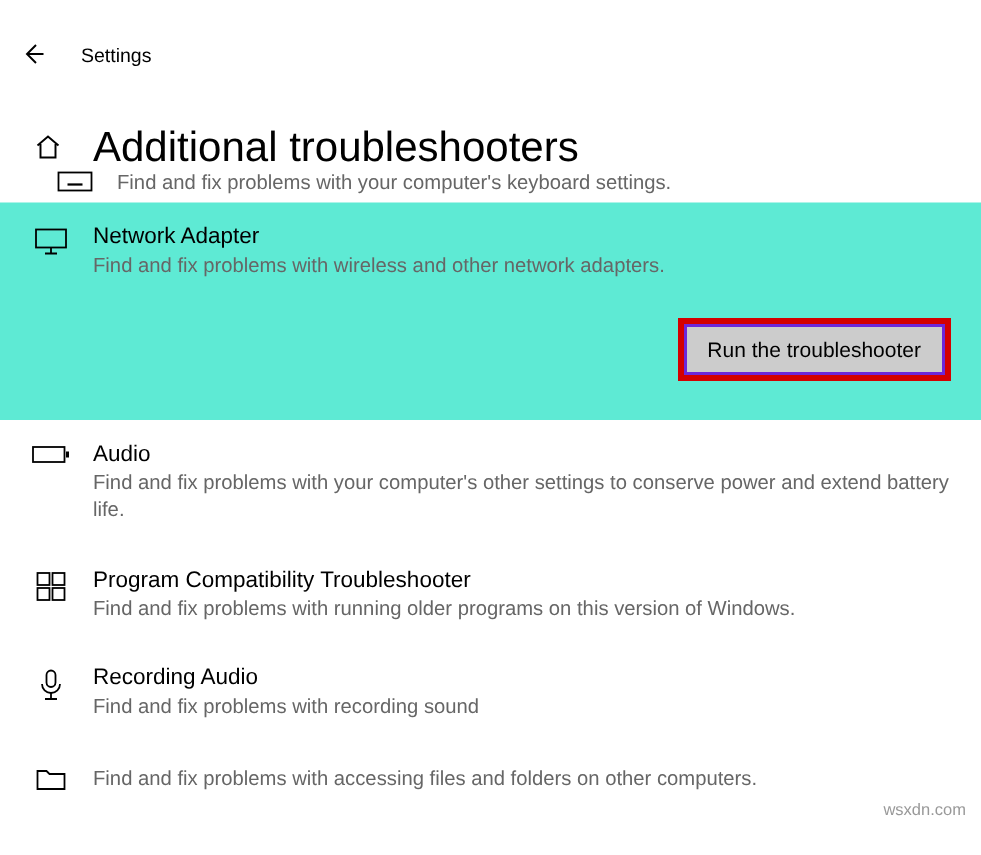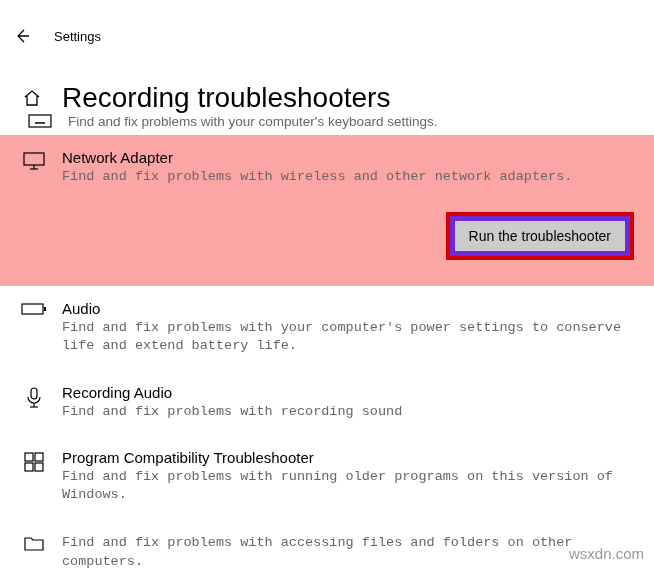--- a/index.html
+++ b/index.html
@@ -47,21 +47,21 @@
   }
   .list {
     padding: 0 0 0 0;
   }
   .item {
     display: flex;
     padding: 14px 20px;
     align-items: flex-start;
   }
   .item.selected {
-    background: #fca5a5;
+    background: #5eead4;
     padding-bottom: 26px;
   }
   .item .icon-col {
     width: 28px;
     display: flex;
     justify-content: center;
     padding-top: 2px;
     flex-shrink: 0;
   }
   .item .text-col {
@@ -71,54 +71,53 @@
   .item .title {
     font-size: 15px;
     font-weight: 400;
     color: #000;
   }
   .item .desc {
     font-size: 13.5px;
     color: #666;
     margin-top: 2px;
     line-height: 1.35;
-    font-family: Liberation Mono, monospace;
   }
   .run-btn-highlight {
     border: 4px solid #d40000;
     display: inline-block;
   }
   .run-btn {
     background: #ccc;
-    border: 5px solid #6d28d9;
+    border: 2px solid #6d28d9;
     padding: 7px 14px;
     font-size: 14px;
     font-family: inherit;
     cursor: pointer;
   }
   .keyboard-partial {
-    padding: 0 20px 6px 26px;
+    padding: 0 20px 6px 36px;
     display: flex;
   }
   .keyboard-partial .icon-col {
     width: 28px;
     display: flex;
     justify-content: center;
     flex-shrink: 0;
   }
   .keyboard-partial .desc {
     margin-left: 14px;
     font-size: 13.5px;
     color: #666;
   }
   .watermark {
     position: absolute;
-    bottom: 8px;
+    bottom: 24px;
     right: 10px;
-    font-size: 15px;
+    font-size: 11px;
     color: #999;
   }
   svg { display: block; }
 </style>
 </head>
 <body>
 
 <div class="top-bar">
   <div class="back-btn">
     <svg width="16" height="16" viewBox="0 0 16 16">
@@ -127,21 +126,21 @@
   </div>
   <div class="app-name">Settings</div>
 </div>
 
 <div class="page-header">
   <div class="home-icon">
     <svg width="20" height="20" viewBox="0 0 20 20">
       <path d="M3 9 L10 3 L17 9 M5 8 V17 H15 V8" stroke="#000" stroke-width="1.3" fill="none"></path>
     </svg>
   </div>
-  <div class="page-title">Recording troubleshooters</div>
+  <div class="page-title">Additional troubleshooters</div>
 </div>
 
 <div class="keyboard-partial">
   <div class="icon-col">
     <svg width="24" height="14" viewBox="0 0 24 14">
       <rect x="1" y="1" width="22" height="12" stroke="#000" stroke-width="1.2" fill="none"></rect>
       <line x1="7" y1="9" x2="17" y2="9" stroke="#000" stroke-width="1.5"></line>
     </svg>
   </div>
   <div class="desc">Find and fix problems with your computer's keyboard settings.</div>
@@ -170,54 +169,54 @@
 
   <div class="item">
     <div class="icon-col">
       <svg width="26" height="14" viewBox="0 0 26 14">
         <rect x="1" y="2" width="21" height="10" stroke="#000" stroke-width="1.2" fill="none"></rect>
         <rect x="23" y="5" width="2" height="4" fill="#000"></rect>
       </svg>
     </div>
     <div class="text-col">
       <div class="title">Audio</div>
-      <div class="desc">Find and fix problems with your computer's power settings to conserve life and extend battery life.</div>
+      <div class="desc">Find and fix problems with your computer's other settings to conserve power and extend battery life.</div>
+    </div>
+  </div>
+
+  <div class="item">
+    <div class="icon-col">
+      <svg width="22" height="22" viewBox="0 0 22 22">
+        <rect x="2" y="2" width="8" height="8" stroke="#000" stroke-width="1.2" fill="none"></rect>
+        <rect x="12" y="2" width="8" height="8" stroke="#000" stroke-width="1.2" fill="none"></rect>
+        <rect x="2" y="12" width="8" height="8" stroke="#000" stroke-width="1.2" fill="none"></rect>
+        <rect x="12" y="12" width="8" height="8" stroke="#000" stroke-width="1.2" fill="none"></rect>
+      </svg>
+    </div>
+    <div class="text-col">
+      <div class="title">Program Compatibility Troubleshooter</div>
+      <div class="desc">Find and fix problems with running older programs on this version of Windows.</div>
     </div>
   </div>
 
   <div class="item">
     <div class="icon-col">
       <svg width="18" height="24" viewBox="0 0 18 24">
         <rect x="6" y="2" width="6" height="11" rx="3" stroke="#000" stroke-width="1.2" fill="none"></rect>
         <path d="M3 11 a6 6 0 0 0 12 0" stroke="#000" stroke-width="1.2" fill="none"></path>
         <line x1="9" y1="17" x2="9" y2="21" stroke="#000" stroke-width="1.2"></line>
         <line x1="5" y1="21" x2="13" y2="21" stroke="#000" stroke-width="1.2"></line>
       </svg>
     </div>
     <div class="text-col">
       <div class="title">Recording Audio</div>
       <div class="desc">Find and fix problems with recording sound</div>
     </div>
   </div>
 
-  <div class="item">
-    <div class="icon-col">
-      <svg width="22" height="22" viewBox="0 0 22 22">
-        <rect x="2" y="2" width="8" height="8" stroke="#000" stroke-width="1.2" fill="none"></rect>
-        <rect x="12" y="2" width="8" height="8" stroke="#000" stroke-width="1.2" fill="none"></rect>
-        <rect x="2" y="12" width="8" height="8" stroke="#000" stroke-width="1.2" fill="none"></rect>
-        <rect x="12" y="12" width="8" height="8" stroke="#000" stroke-width="1.2" fill="none"></rect>
-      </svg>
-    </div>
-    <div class="text-col">
-      <div class="title">Program Compatibility Troubleshooter</div>
-      <div class="desc">Find and fix problems with running older programs on this version of Windows.</div>
-    </div>
-  </div>
-
 
   <div class="item">
     <div class="icon-col">
       <svg width="22" height="18" viewBox="0 0 22 18">
         <path d="M2 4 h6 l2 2 h10 v10 h-18 z" stroke="#000" stroke-width="1.2" fill="none"></path>
       </svg>
     </div>
     <div class="text-col">
       <div class="desc">Find and fix problems with accessing files and folders on other computers.</div>
     </div>

